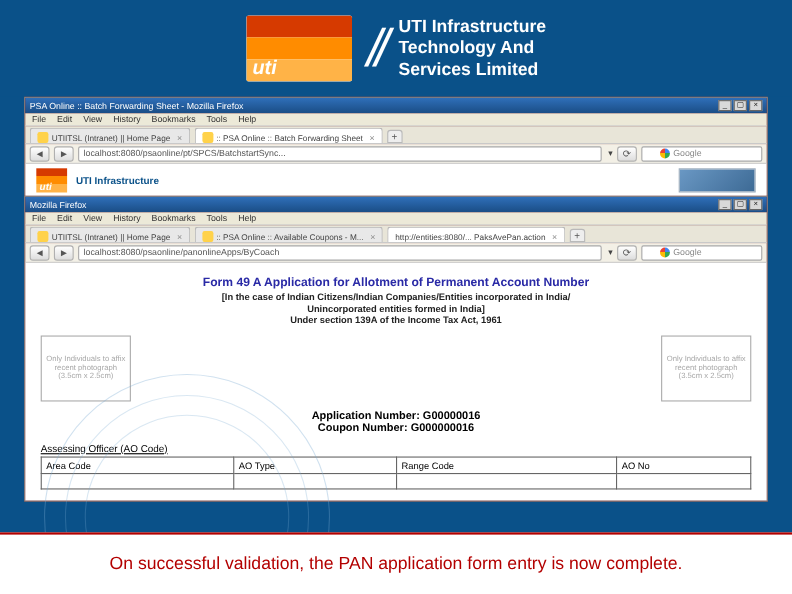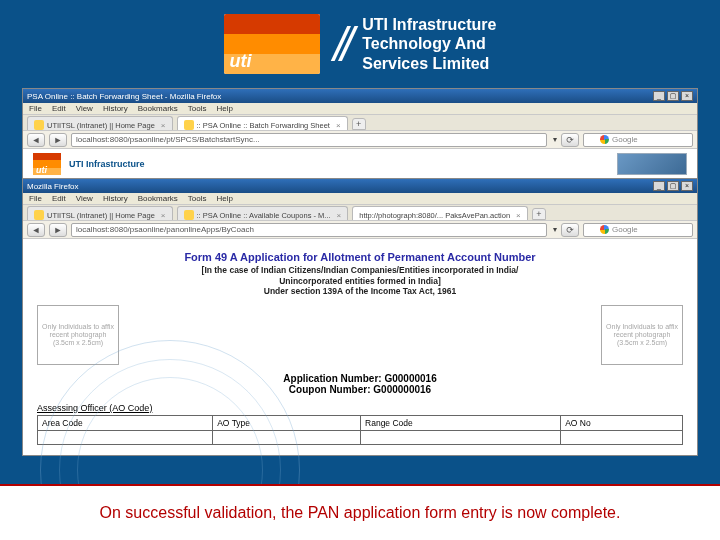--- a/index.html
+++ b/index.html
@@ -157,21 +157,21 @@
         <span class="fav"></span>
         <span>UTIITSL (Intranet) || Home Page</span>
         <span class="close">×</span>
       </div>
     <div class="tab inactive">
         <span class="fav"></span>
         <span>:: PSA Online :: Available Coupons - M...</span>
         <span class="close">×</span>
       </div>
     <div class="tab">
-        <span>http://photograph:8080/... PaksAvePan.action</span>
+        <span>http://entities:8080/... PaksAvePan.action</span>
         <span class="close">×</span>
       </div>
     <div class="addtab">+</div>
   </div>
   <div class="addrbar">
     <div class="nav-btn">◄</div>
     <div class="nav-btn">►</div>
     <div class="url">localhost:8080/psaonline/panonlineApps/ByCoach</div>
     <span class="dd">▾</span>
     <div class="nav-btn">⟳</div>

